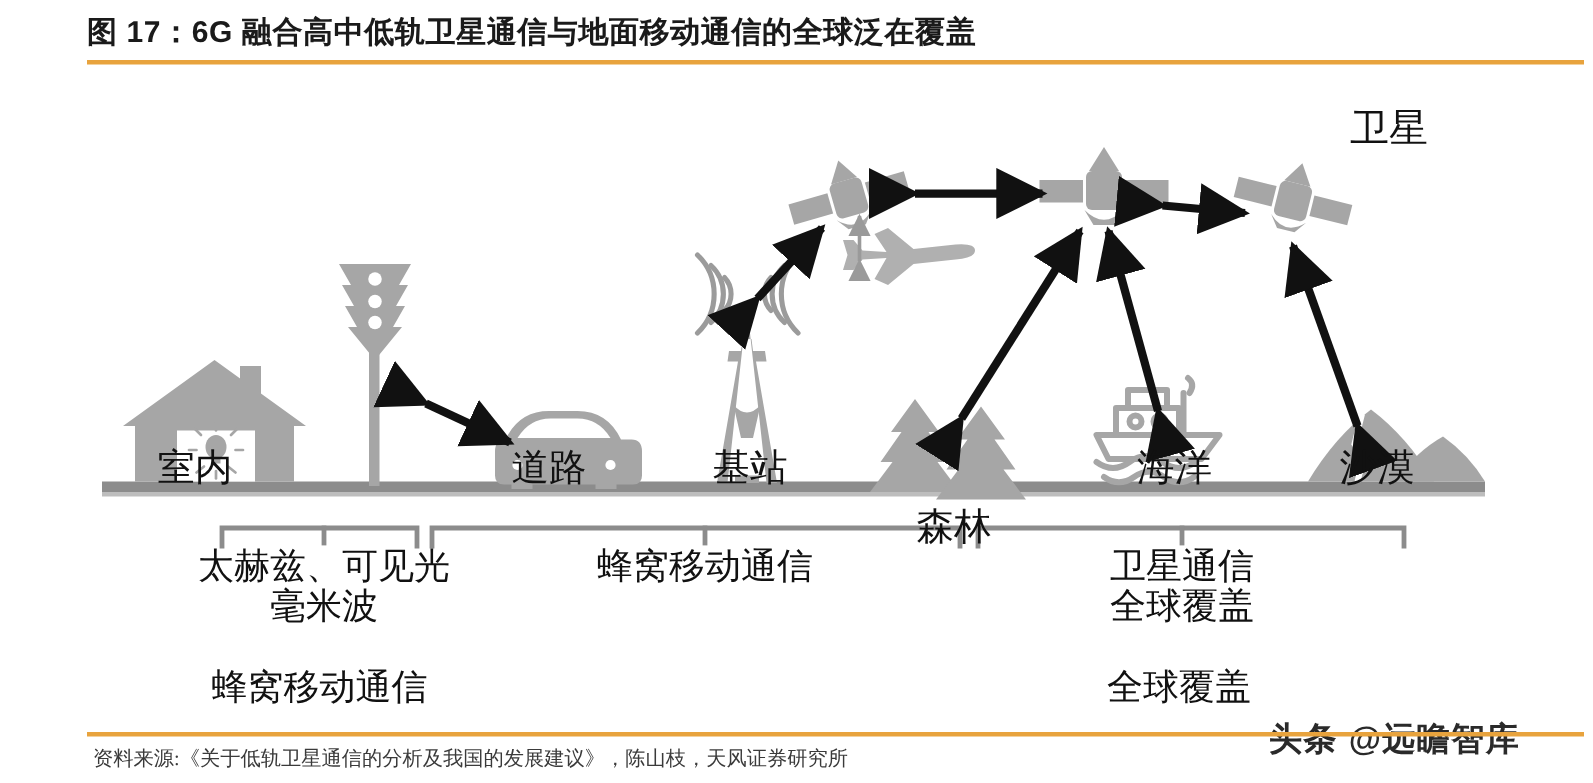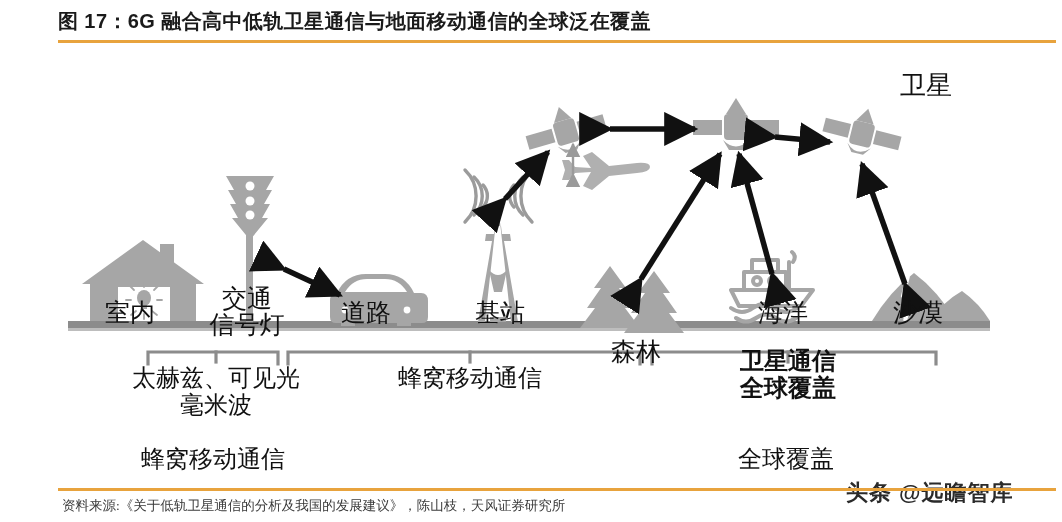--- a/index.html
+++ b/index.html
@@ -192,39 +192,35 @@
       <line x1="470" y1="308" x2="470" y2="318"></line>
       <path d="M652,320 L652,308 L936,308 L936,320"></path>
       <line x1="788" y1="308" x2="788" y2="318"></line>
     </g>
   </svg>
 
   <div class="lbl lbl-sat" style="left:900px;top:68px;">卫星</div>
 
   <div class="lbl lbl-ground center" style="left:130px;top:300px;">室内</div>
 
-  <div class="lbl lbl-ground center" style="left:247px;top:286px;">
-    <div>交通</div>
-    <div>信号灯</div>
-  </div>
 
   <div class="lbl lbl-ground center" style="left:366px;top:300px;">道路</div>
   <div class="lbl lbl-ground center" style="left:500px;top:300px;">基站</div>
   <div class="lbl lbl-ground center" style="left:636px;top:300px;margin-top:39px;">森林</div>
   <div class="lbl lbl-ground center" style="left:783px;top:300px;">海洋</div>
   <div class="lbl lbl-ground center" style="left:918px;top:300px;">沙漠</div>
 
   <div class="lbl lbl-cap center" style="left:216px;top:365px;">
     <div>太赫兹、可见光</div>
     <div>毫米波</div>
   </div>
 
   <div class="lbl lbl-cap center" style="left:470px;top:365px;">蜂窝移动通信</div>
 
-  <div class="lbl lbl-cap center" style="left:788px;top:348px;font-weight:bold;">
+  <div class="lbl lbl-cap center" style="left:788px;top:365px;">
     <div>卫星通信</div>
     <div>全球覆盖</div>
   </div>
 
   <div class="lbl lbl-cap center" style="left:213px;top:446px;">蜂窝移动通信</div>
   <div class="lbl lbl-cap center" style="left:786px;top:446px;">全球覆盖</div>
 
   <div class="wm">头条 @远瞻智库</div>
 
   <div class="rule-bottom"></div>

